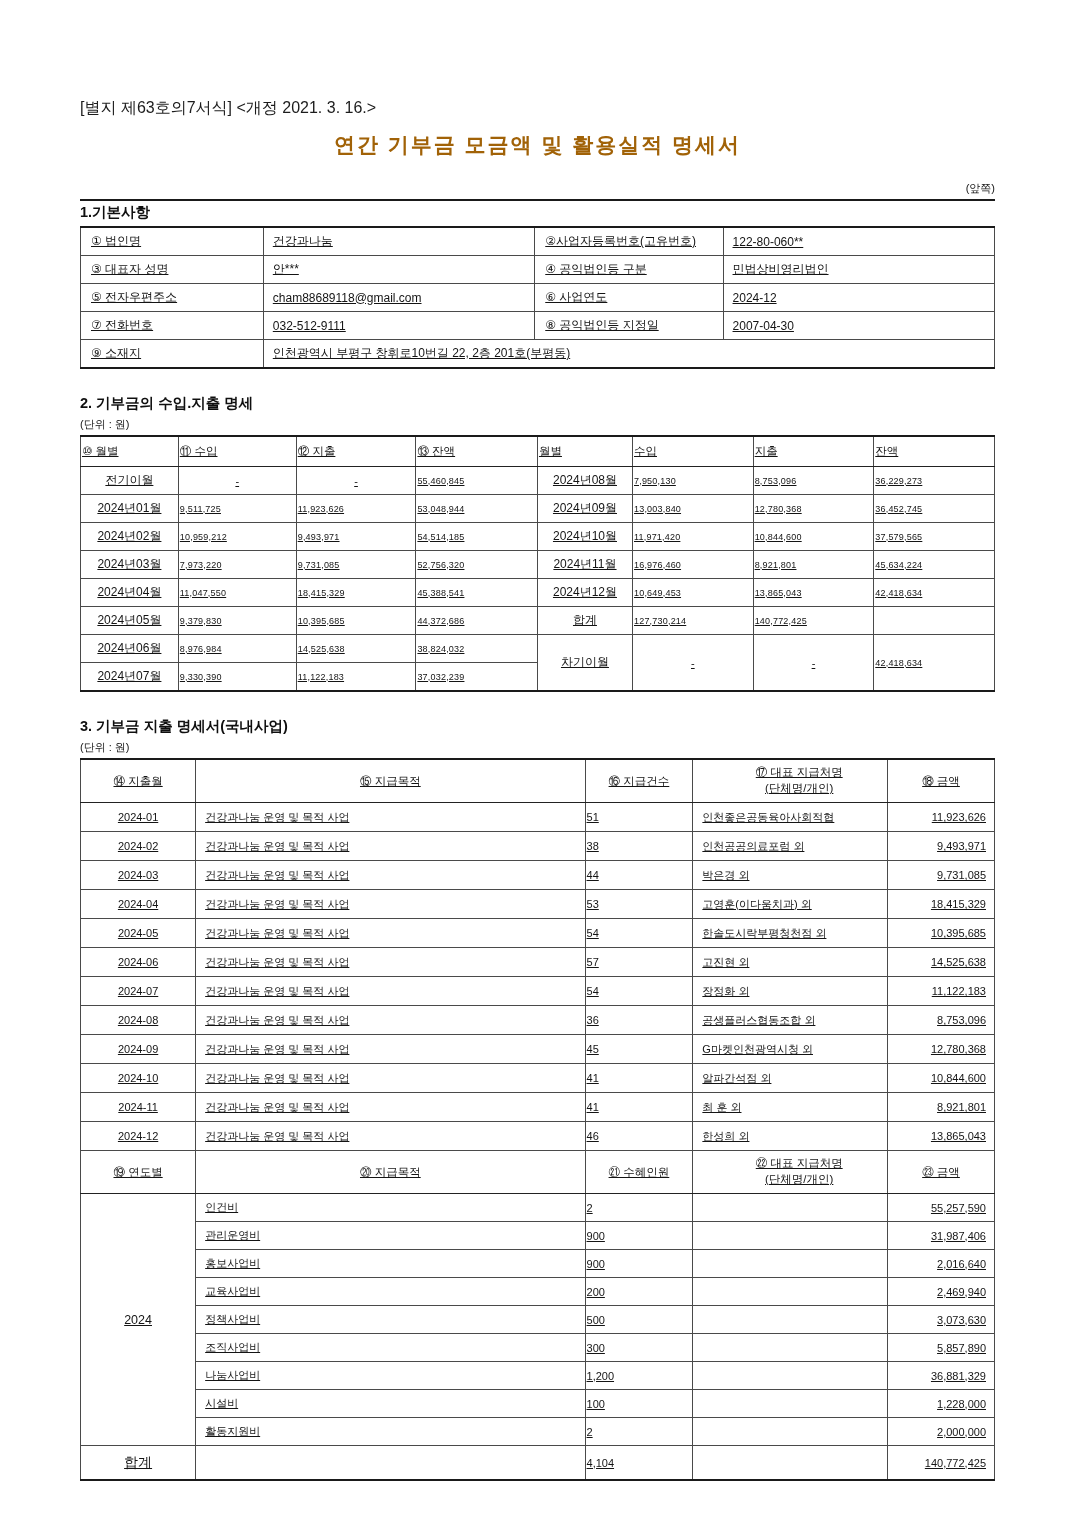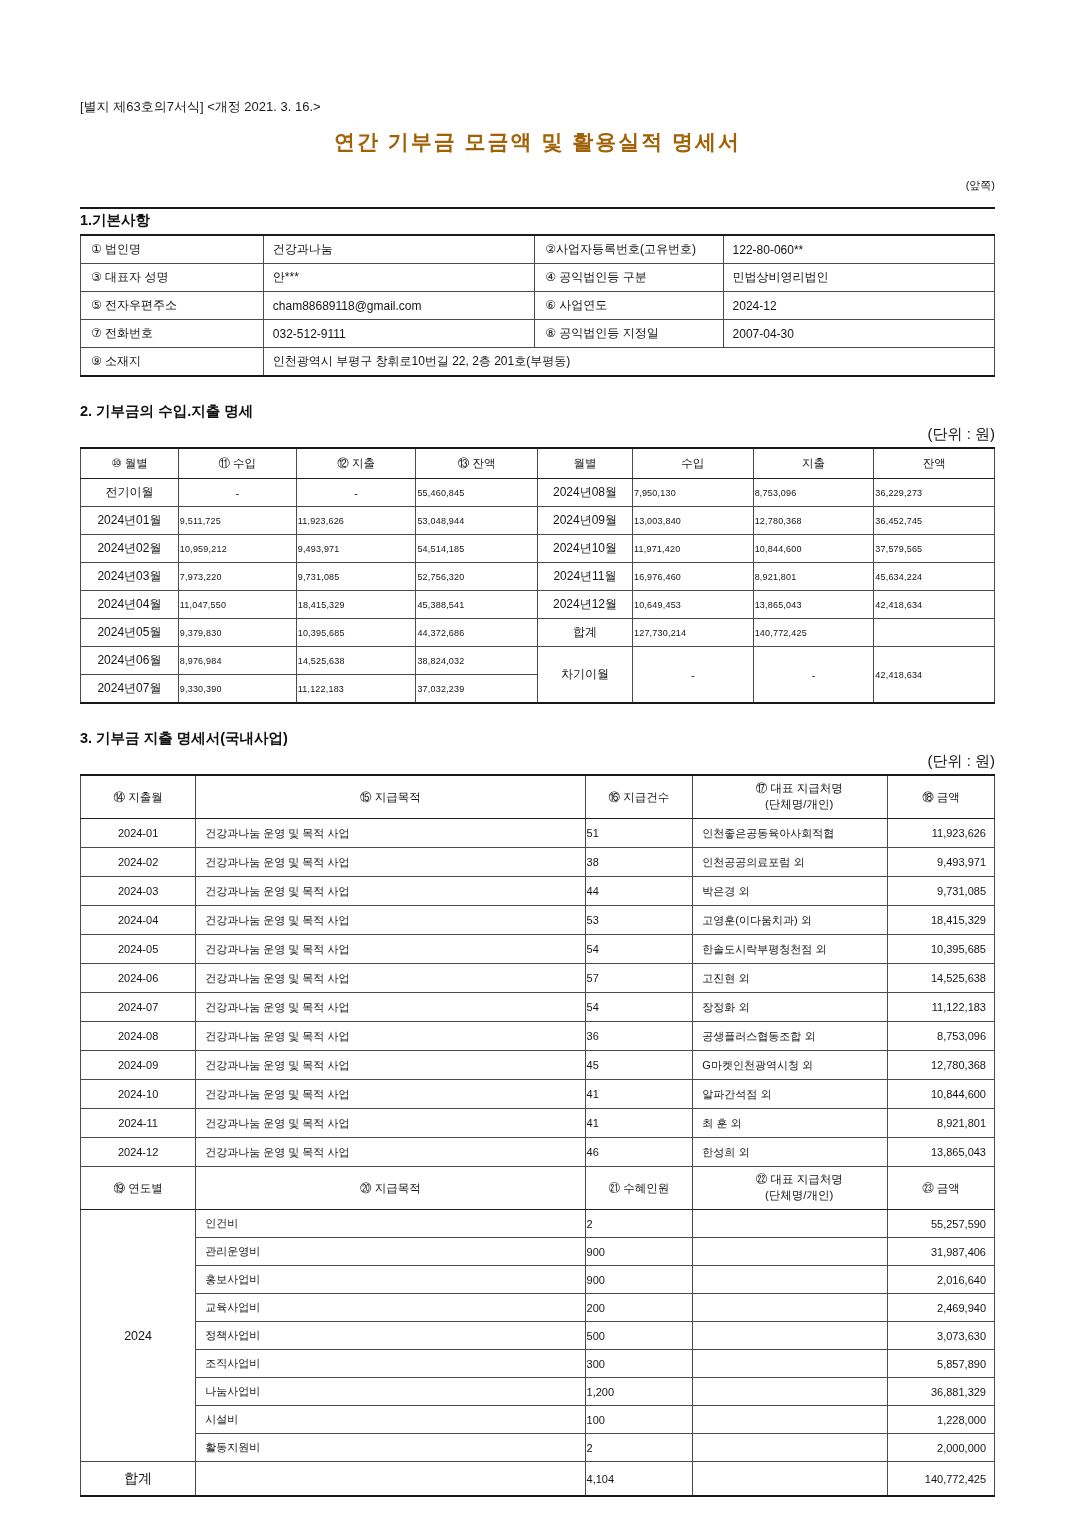--- a/index.html
+++ b/index.html
@@ -3,40 +3,40 @@
 <meta charset="utf-8">
 <style>
   html,body{margin:0;padding:0;background:#ffffff;}
   body{
     width:1070px;height:1513px;
     font-family:"Liberation Sans","DejaVu Sans",sans-serif;
     color:#141414;position:relative;overflow:hidden;
   }
   .content{padding:98px 75px 0 80px;}
 
-  .form-ref{font-size:13px;color:#1c1c1c;margin-bottom:12px;}
+  .form-ref{font-size:16px;color:#1c1c1c;margin-bottom:12px;}
   .doc-title{font-size:21px;font-weight:bold;text-align:center;letter-spacing:2px;margin:6px 0 0 0;color:#a16207;}
-  .side-label{text-align:right;font-size:11px;margin-top:22px;margin-bottom:14px;}
+  .side-label{text-align:right;font-size:11px;margin-top:22px;margin-bottom:3px;}
   .top-rule{border-top:2px solid #1a1a1a;height:0;margin:0 0 2px 0;}
 
   .sec-h{font-size:14.5px;font-weight:bold;margin:2px 0 4px 0;color:#0f0f0f;}
   .sec-h.gap{margin-top:25px;}
-  .unit-label{text-align:right;font-size:15px;margin:0 0 3px 0;}
+  .unit-label{text-align:left;font-size:11px;margin:0 0 3px 0;}
 
   table{border-collapse:collapse;width:100%;table-layout:fixed;}
-  .tbl{border-top:2px solid #1a1a1a;border-bottom:2px solid #1a1a1a;}
+  .tbl{border-top:2px solid #1a1a1a;border-bottom:2px solid #1a1a1a;text-decoration:underline;}
   .tbl td,.tbl th{border:1px solid #4a4a4a;font-weight:normal;overflow:hidden;white-space:nowrap;}
 
   
   .t1 td{height:25px;font-size:12px;vertical-align:middle;}
   .t1 .lab{padding-left:10px;text-align:left;}
   .t1 .val{padding-left:9px;text-align:left;}
 
   
-  .t2 th{height:27px;font-size:11.5px;text-align:center;vertical-align:middle;border-bottom:1.5px solid #222;}
+  .t2 th{height:27px;font-size:11.5px;text-align:left;vertical-align:middle;border-bottom:1.5px solid #222;}
   .t2 td{height:25px;vertical-align:middle;}
   .t2 .mon{font-size:12px;text-align:center;}
   .t2 .num{font-size:9px;padding-right:9px;letter-spacing:0.2px;}
   .t2 .dash{font-size:11px;text-align:center;}
 
   
   .t3 th{height:40px;font-size:11.5px;text-align:center;vertical-align:middle;border-bottom:1.5px solid #222;}
   .t3 th .hl{display:block;line-height:1.35;margin-left:18px;}
   .t3 td{height:26px;font-size:11px;vertical-align:middle;}
   .t3 .cen{text-align:center;margin-left:13px;}

